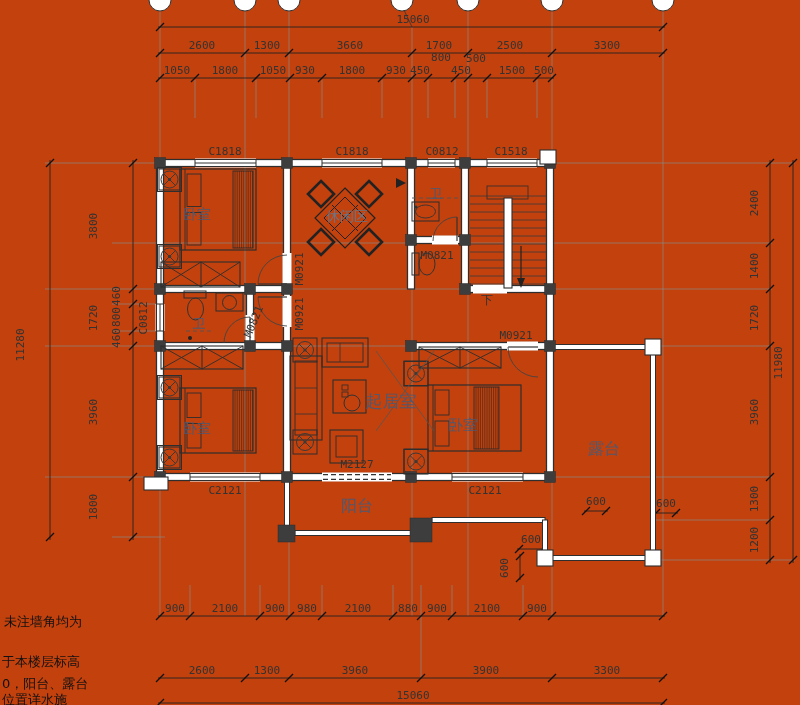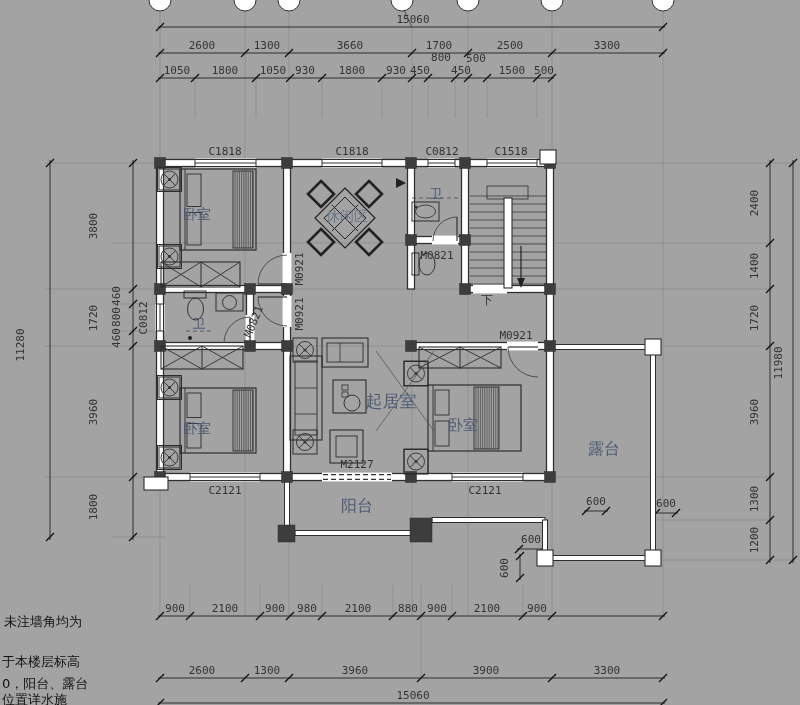--- a/index.html
+++ b/index.html
@@ -1,16 +1,16 @@
 <!DOCTYPE html>
 <html><head>
 <meta charset="utf-8">
 <style>
   html,body{margin:0;padding:0;background:#ffffff;}
-  #stage{position:relative;width:800px;height:705px;background:#a3a3a3;overflow:hidden;
+  #stage{position:relative;width:800px;height:705px;background:#c2410c;overflow:hidden;
          font-family:"DejaVu Sans",sans-serif;}
   svg{display:block}
   text{user-select:none}
 </style>
 </head>
 <body>
 
 <div id="stage">
     <svg width="800" height="705" viewBox="0 0 800 705">
       <g>

